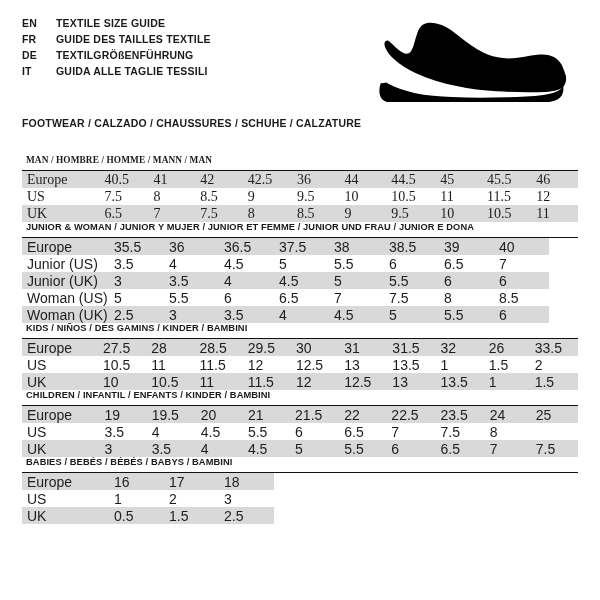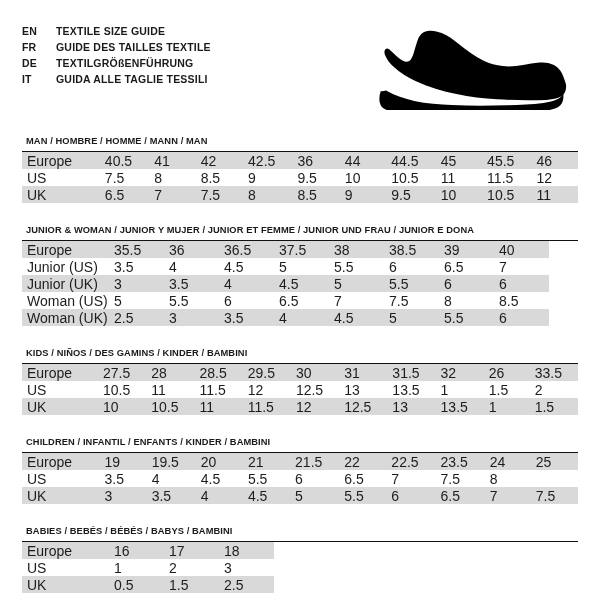--- a/index.html
+++ b/index.html
@@ -20,21 +20,20 @@
     height: 600px;
     box-sizing: border-box;
     padding: 16px 22px 0 22px;
   }
 
   
   .header {
     display: flex;
     align-items: flex-start;
     justify-content: space-between;
-    margin-top: 8px;
   }
   .lang-block {
     display: flex;
     flex-direction: column;
     gap: 1px;
   }
   .lang-row {
     display: flex;
     align-items: baseline;
     font-size: 10.5px;
@@ -59,21 +58,20 @@
 
   .section-head {
     margin-top: 15px;
     font-size: 10.5px;
     font-weight: bold;
     letter-spacing: 0.2px;
   }
 
   
   .group {
-    margin-top: 22px;
   }
   .group-title {
     font-size: 9.3px;
     font-weight: bold;
     letter-spacing: 0.1px;
     padding: 0 0 5px 4px;
     border-bottom: 1px solid #111;
   }
   table.size {
     border-collapse: collapse;
@@ -92,21 +90,21 @@
     background: #d9d9d9;
   }
   td.rowlabel {
     width: 82px;
   }
   td.val {
     width: 50px;
   }
   
 
-  .group.first { margin-top: 26px; }
+  .group.first { margin-top: 26px; font-family: Liberation Serif, serif; }
 </style>
 </head>
 <body>
 
 <div class="page">
 
   <div class="header">
     <div class="lang-block">
       <div class="lang-row">
         <span class="lang-code">EN</span>
@@ -135,20 +133,21 @@
           c7.6,6.2,15.4,12,24.3,16.2c6,2.8,12.3,4.6,18.9,5.3c6.9,0.7,13.7,0.1,20.5-1c5.5-0.9,10.9-2.2,16.4-2.6c5-0.4,9.9,0.1,14.4,2.6
           c4.9,2.7,7.9,6.7,9.6,11.9C194.4,51.5,195.4,54,196,56.5z"></path>
         <path fill="#000000" d="M16,62.6c8.9,5.1,18.4,8.3,28.3,10.4c12.4,2.6,25,3.6,37.6,4.1c18.3,0.8,36.6,0.7,54.9,0.2
           c12.3-0.3,24.6-0.8,36.8-2.3c4.9-0.6,9.7-1.5,14.1-3.9c2.4-1.3,4.4-3,5.6-5.6c0.2,2.3,0.2,4.5-0.3,6.7c-1,4.3-3.9,6.9-7.9,8.4
           c-4.1,1.5-8.4,1.9-12.7,1.9H21.8c-1.9,0-3.8-0.2-5.6-0.8c-3.6-1.2-5.8-3.7-6.5-7.4c-0.7-3.9-0.3-7.7,1.1-11.4
           C12,63.8,13.7,62.9,16,62.6z"></path>
       </svg>
     </div>
   </div>
 
+  <div class="section-head">FOOTWEAR / CALZADO / CHAUSSURES / SCHUHE / CALZATURE</div>
 
   <div class="group first">
     <div class="group-title">MAN / HOMBRE / HOMME / MANN / MAN</div>
     <table class="size">
       <tbody>
         <tr class="shaded">
           <td class="rowlabel">Europe</td>
           <td class="val">40.5</td>
           <td class="val">41</td>
           <td class="val">42</td>

